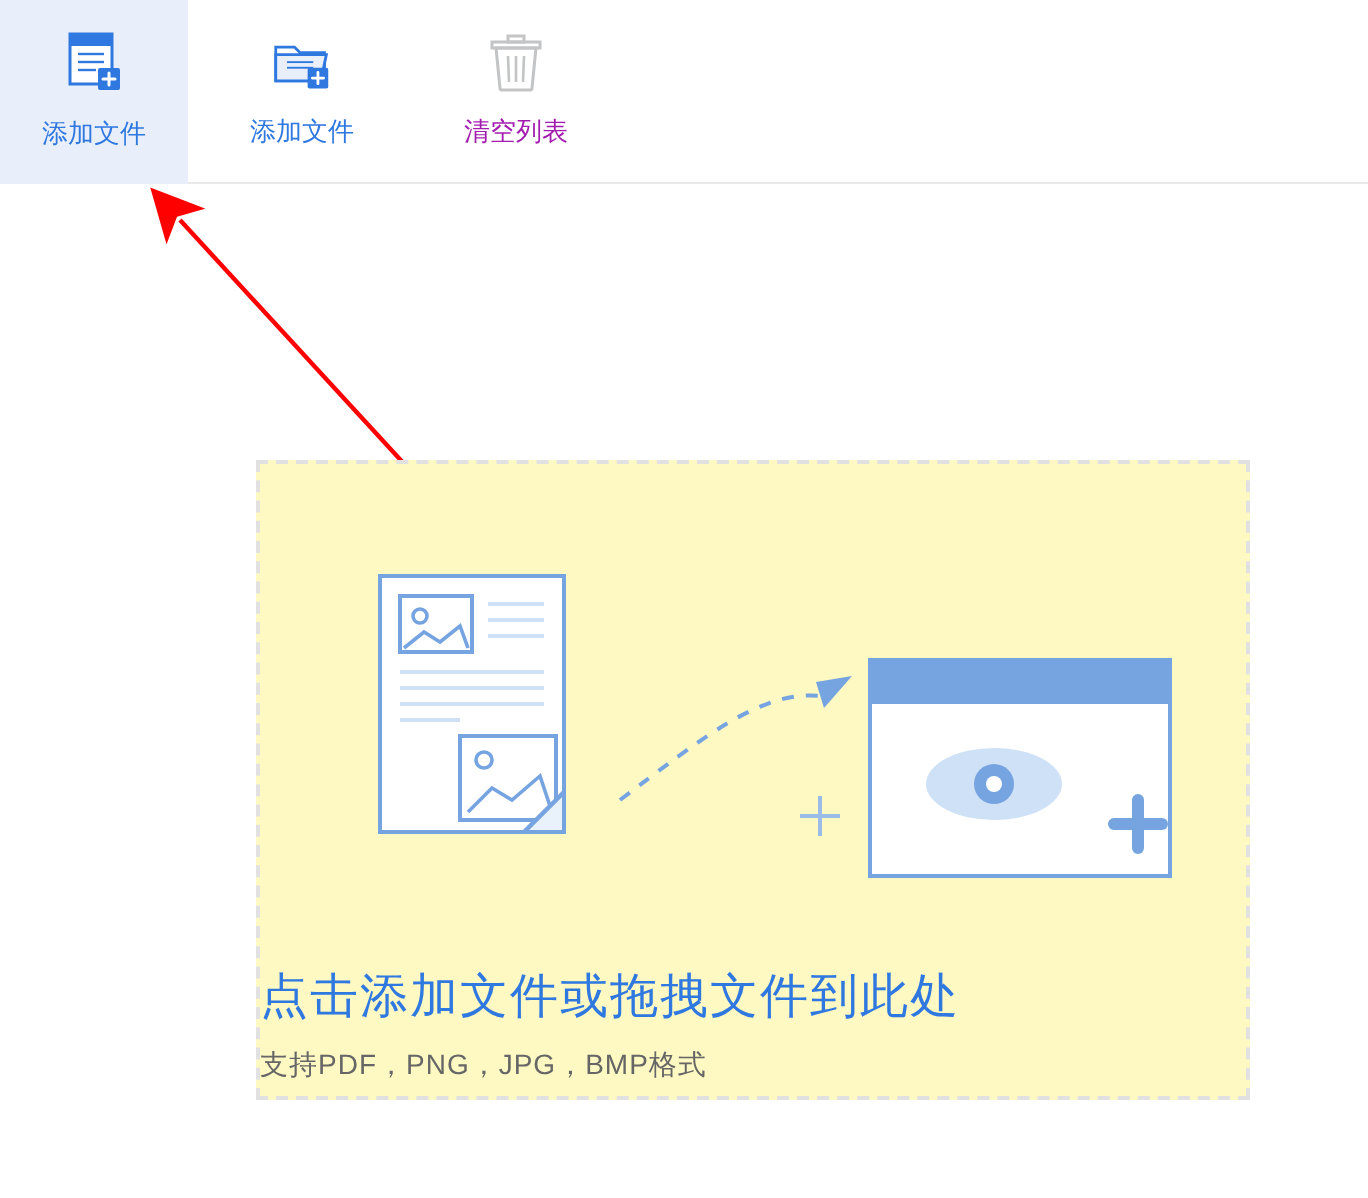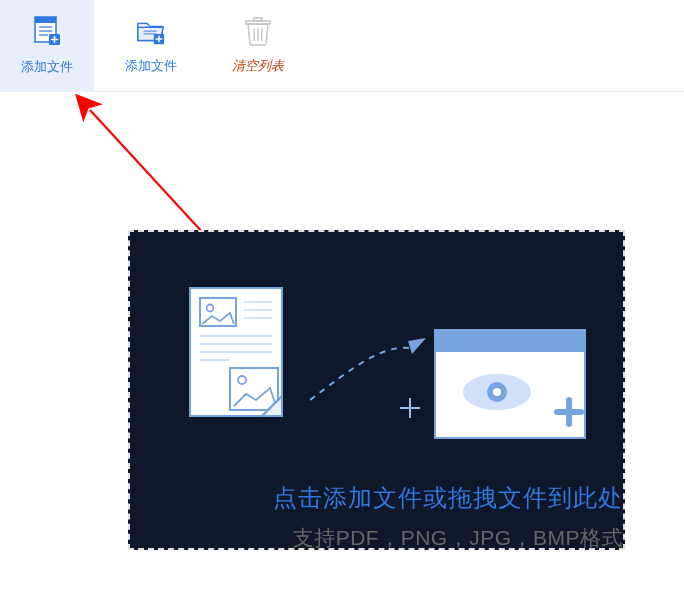--- a/index.html
+++ b/index.html
@@ -29,22 +29,21 @@
     }
     .toolbar-item.active {
       background: #e8effa;
       gap: 12px;
     }
     .toolbar-item .t-label {
       font-size: 13px;
       color: #2f78e0;
     }
     .toolbar-item.disabled .t-label {
-      color: #c2410c;
-      font-style: italic;
+      color: #a21caf;
     }
     .toolbar-item .t-icon {
       width: 30px;
       height: 30px;
       display: flex;
       align-items: center;
       justify-content: center;
     }
     .arrow-annotation {
       position: absolute;
@@ -52,40 +51,40 @@
       left: 40px;
       pointer-events: none;
     }
     .dropzone {
       position: absolute;
       left: 128px;
       top: 230px;
       width: 497px;
       height: 320px;
       border: 2px dashed #e1e1e1;
-      background: #0f172a;
+      background: #fef9c3;
       display: flex;
       flex-direction: column;
-      align-items: flex-end;
+      align-items: flex-start;
       cursor: pointer;
     }
     .dz-graphic {
       position: relative;
       width: 100%;
       height: 200px;
       margin-top: 38px;
     }
     .dz-title {
       font-size: 24px;
       color: #2f78e0;
       letter-spacing: 1px;
       margin-top: 12px;
     }
     .dz-sub {
-      font-size: 21px;
+      font-size: 14px;
       color: #666666;
       margin-top: 10px;
       letter-spacing: 0.5px;
     }
   </style>
 </head>
 <body>
 
 <div class="toolbar">
 

